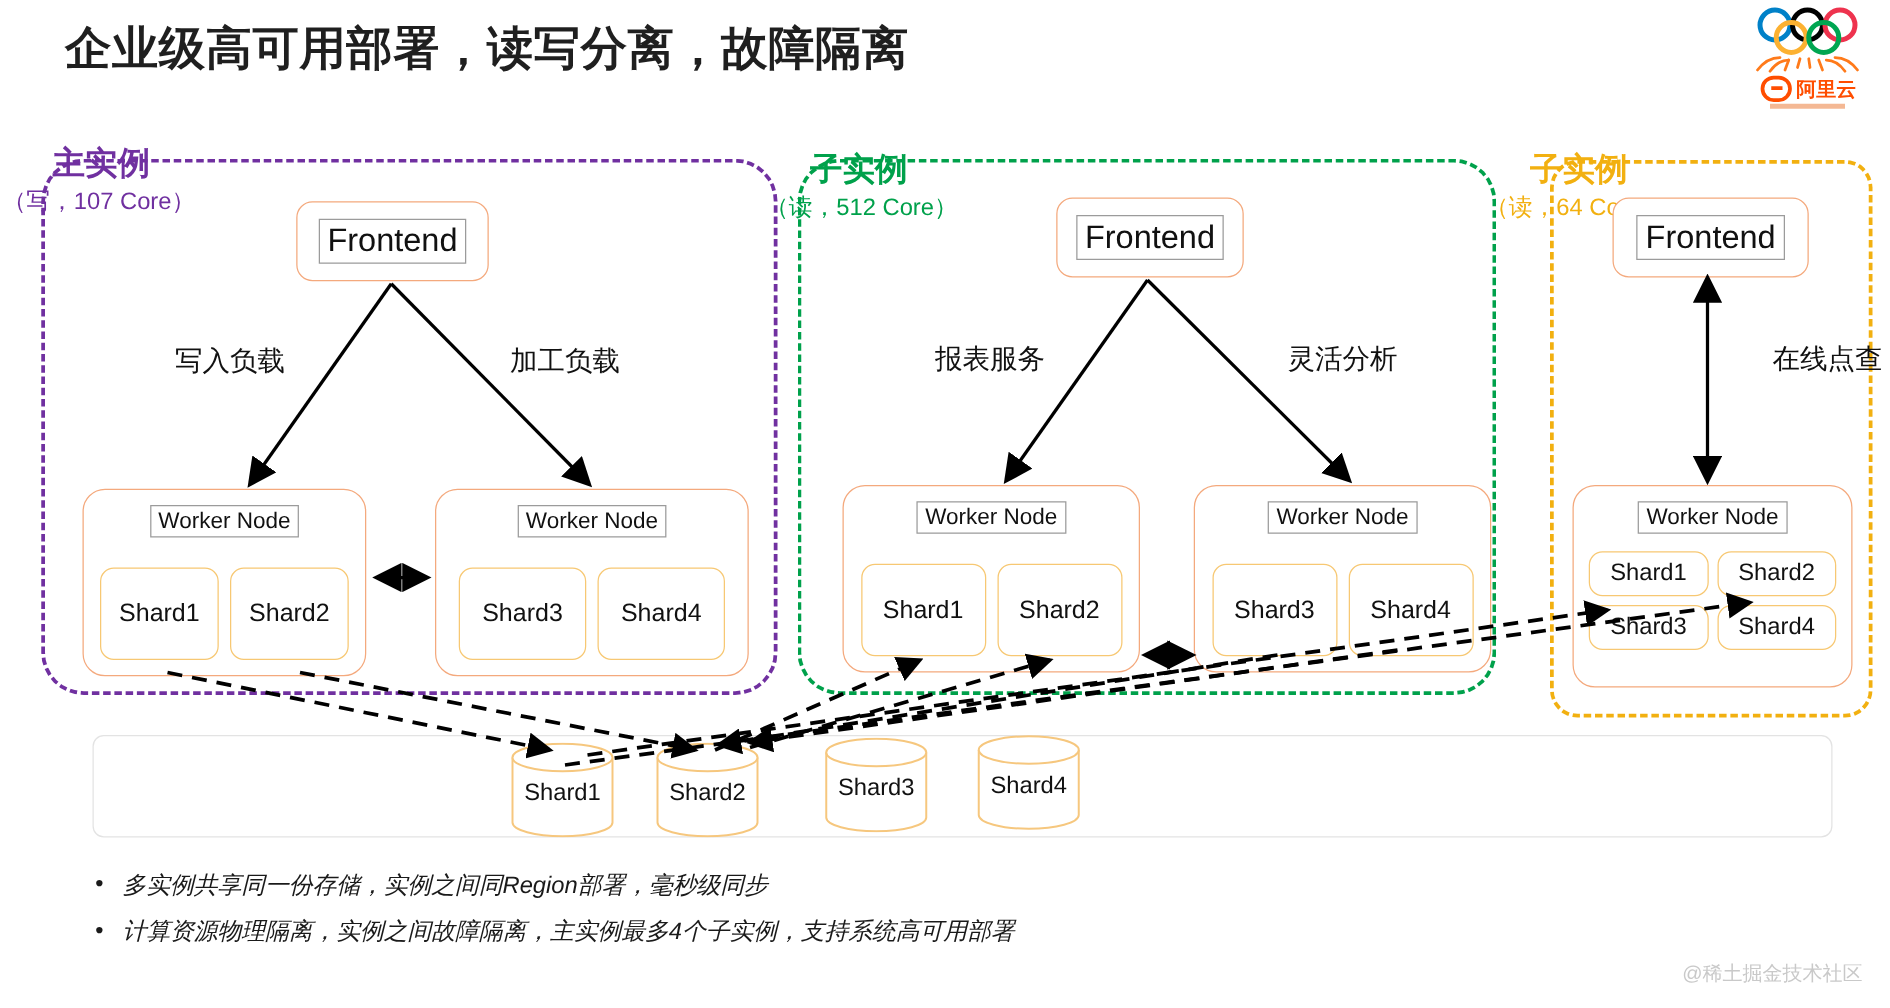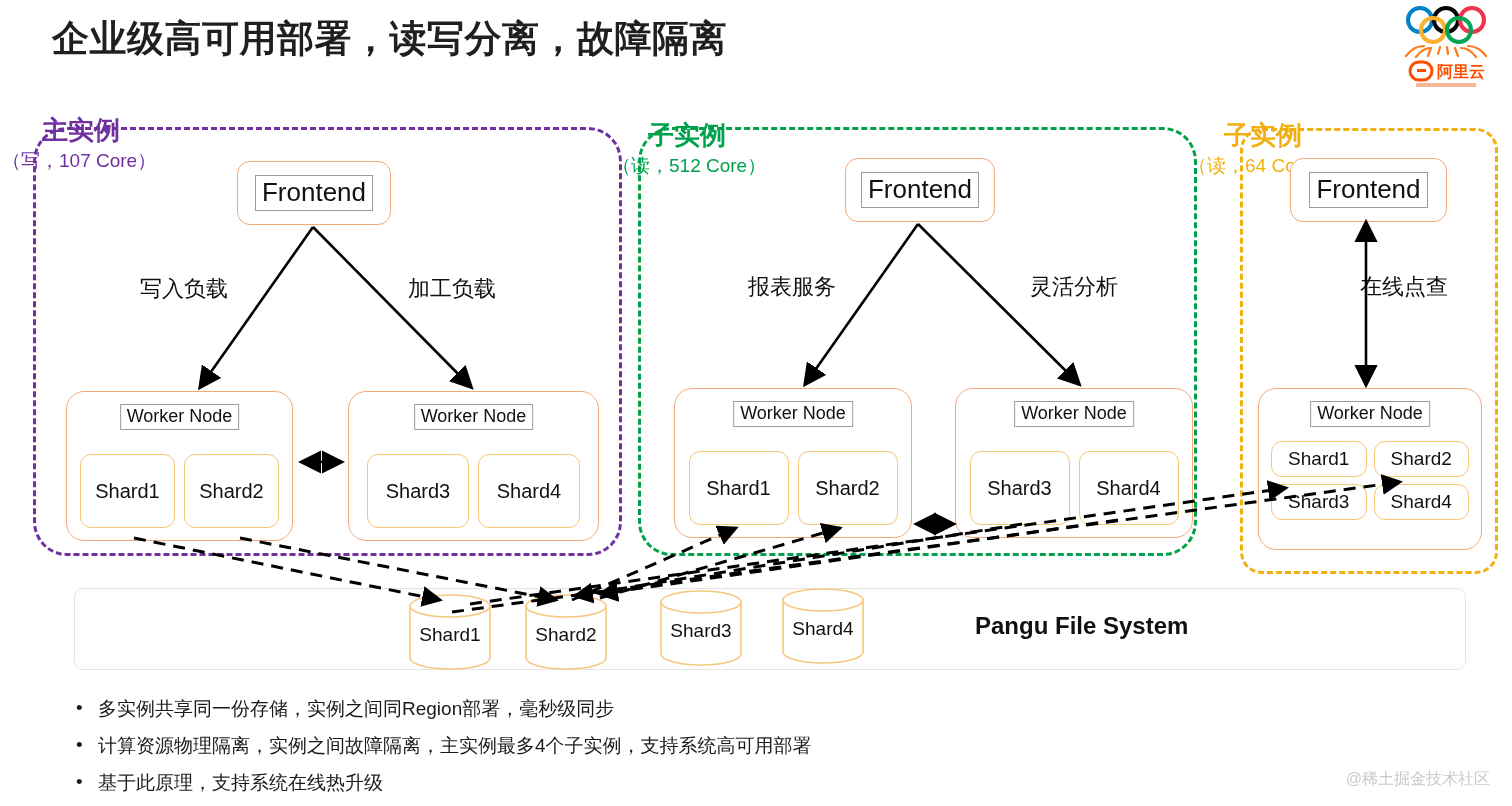--- a/index.html
+++ b/index.html
@@ -94,21 +94,21 @@
     display:grid;grid-template-columns:1fr 1fr;gap:7px;
   }
   #worker-c2 .shard-box{height:34px;font-size:19px;}
 
   
   .workload-label{position:absolute;font-size:22px;color:#111;white-space:nowrap;text-align:right;}
   #wl-write{left:140px;top:274px;}
   #wl-process{left:408px;top:274px;}
   #wl-report{left:748px;top:272px;}
   #wl-analysis{left:1030px;top:272px;}
-  #wl-point-query{left:1360px;top:272px;}
+  #wl-point-query{left:1418px;top:272px;}
 
   
   #pangu-container{
     position:absolute;left:74px;top:588px;width:1390px;height:80px;
     border:1px solid #e3e3e3;border-radius:9px;background:#fff;
   }
   #pangu-label{
     position:absolute;left:975px;top:612px;font-size:24px;font-weight:bold;color:#111;white-space:nowrap;
   }
   .cylinder{position:absolute;width:92px;height:76px;}
@@ -119,21 +119,21 @@
   }
   #cyl-1{left:404px;top:594px;}
   #cyl-2{left:520px;top:594px;}
   #cyl-3{left:655px;top:590px;}
   #cyl-4{left:777px;top:588px;}
 
   
   #bullet-list{position:absolute;left:68px;top:698px;width:900px;}
   .bullet-item{
     position:relative;padding-left:30px;margin-bottom:14px;
-    font-size:19px;color:#1a1a1a;white-space:nowrap;line-height:1.2;
+    font-size:19px;color:#1a1a1a;white-space:nowrap;line-height:1.2;font-style:italic;
   }
   .bullet-item:before{
     content:"•";position:absolute;left:8px;top:-1px;font-size:19px;color:#1a1a1a;
   }
 
   
   #watermark{
     position:absolute;right:22px;bottom:16px;
     font-size:16px;color:#c9c9c9;white-space:nowrap;
   }
@@ -244,21 +244,20 @@
     <span class="worker-title">Worker Node</span>
     <div class="shard-grid">
       <div class="shard-box">Shard1</div>
       <div class="shard-box">Shard2</div>
       <div class="shard-box">Shard3</div>
       <div class="shard-box">Shard4</div>
     </div>
   </div>
 
   <div id="pangu-container"></div>
-  <div id="pangu-label">Pangu File System</div>
 
   <div class="cylinder" id="cyl-1">
     <svg width="92" height="76" viewBox="0 0 92 76">
       <path d="M6,12 L6,64 A40,11 0 0 0 86,64 L86,12" fill="#fff" stroke="#f6c77e" stroke-width="1.6"></path>
       <ellipse cx="46" cy="12" rx="40" ry="11" fill="#fff" stroke="#f6c77e" stroke-width="1.6"></ellipse>
     </svg>
     <div class="cyl-text">Shard1</div>
   </div>
   <div class="cylinder" id="cyl-2">
     <svg width="92" height="76" viewBox="0 0 92 76">
@@ -318,17 +317,16 @@
       <line x1="470" y1="604" x2="1286" y2="488" marker-end="url(#ahd)"></line>
       <line x1="452" y1="612" x2="1400" y2="482" marker-end="url(#ahd)"></line>
       <line x1="1118" y1="520" x2="600" y2="594" marker-end="url(#ahd)"></line>
       <line x1="1022" y1="524" x2="575" y2="596" marker-end="url(#ahd)"></line>
     </g>
   </svg>
 
   <div id="bullet-list">
     <div class="bullet-item">多实例共享同一份存储，实例之间同Region部署，毫秒级同步</div>
     <div class="bullet-item">计算资源物理隔离，实例之间故障隔离，主实例最多4个子实例，支持系统高可用部署</div>
-    <div class="bullet-item">基于此原理，支持系统在线热升级</div>
   </div>
 
   <div id="watermark">@稀土掘金技术社区</div>
 </div>
 
 </body></html>

